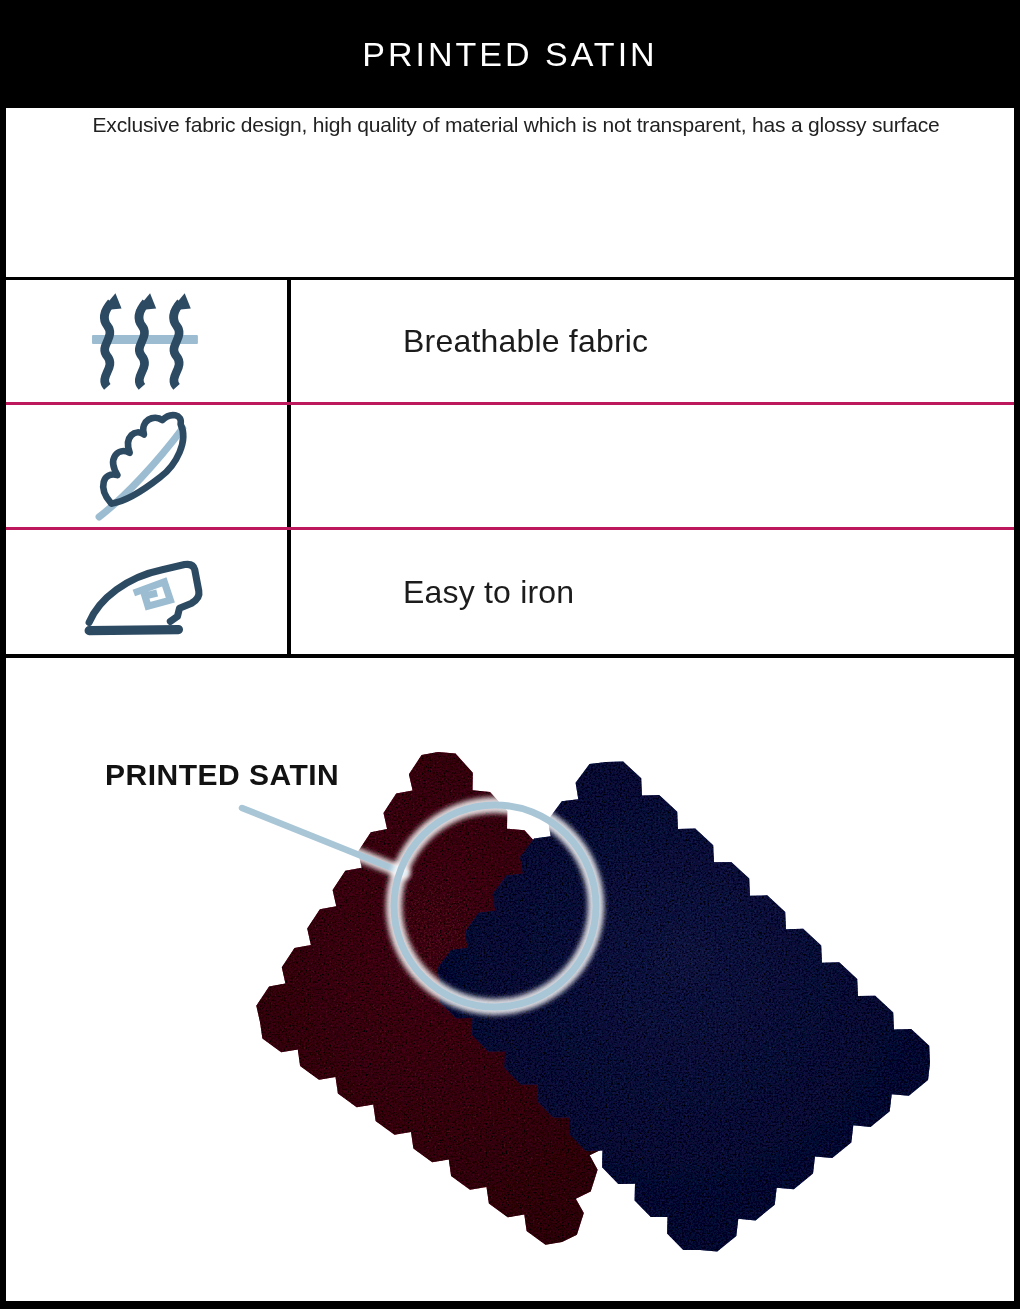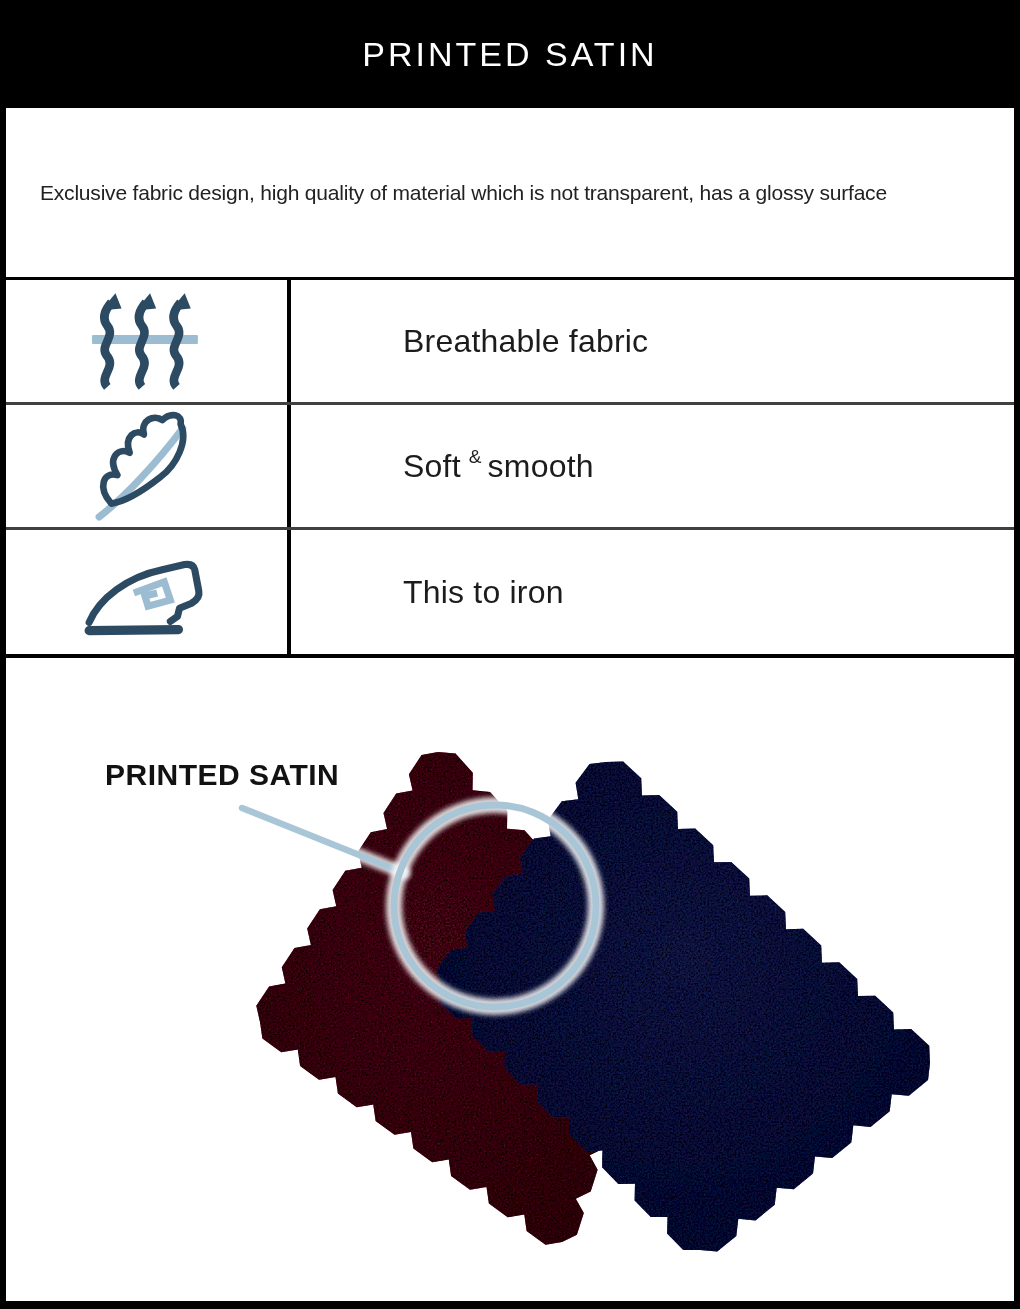--- a/index.html
+++ b/index.html
@@ -1,36 +1,36 @@
 <!DOCTYPE html>
 <html style="--icon-dark: #2d4a63; --icon-light: #9cbdd1;"><head>
 <meta charset="utf-8">
 <style>
   html,body{margin:0;padding:0;background:#ffffff;}
   .page{
     position:relative;width:1020px;height:1309px;box-sizing:border-box;
     border-left:6px solid #000;border-right:6px solid #000;border-bottom:8px solid #000;
-    font-family:"Liberation Sans", sans-serif;background:#fff;overflow:hidden;
+    font-family:"Liberation Sans", sans-serif;background:#fff;overflow:hidden;text-align:right;
   }
   .header{
     height:108px;background:#000;display:flex;align-items:center;justify-content:center;
   }
   .header-title{
     color:#fff;font-size:34px;font-weight:300;letter-spacing:3px;
   }
   .description{
     height:169px;border-bottom:3px solid #000;box-sizing:content-box;
-    padding:0;display:flex;flex-direction:column;justify-content:center;
+    padding:0;display:flex;justify-content:center;
   }
   .desc-line{
     font-size:21px;line-height:33px;color:#222;padding:0 22px 0 34px;
     white-space:nowrap;letter-spacing:-0.2px;
   }
   .feature-row{
-    display:flex;height:122px;border-bottom:3px solid #404040;
+    display:flex;height:122px;border-bottom:3px solid #be185d;
   }
   .feature-row.last{height:124px;border-bottom:4px solid #000;}
   .feature-icon-cell{
     width:281px;border-right:4px solid #000;display:flex;align-items:center;justify-content:center;
     flex:none;
   }
   .feature-label-cell{
     flex:1;display:flex;align-items:center;padding-left:112px;
     font-size:32px;color:#1c1c1c;letter-spacing:0.2px;
   }
@@ -74,36 +74,31 @@
     <div class="feature-label-cell">Breathable fabric</div>
   </div>
 
   <div class="feature-row">
     <div class="feature-icon-cell">
       <svg width="112" height="112" viewBox="0 0 110 110" fill="none">
         <path d="M8,105 C 34,85 66,50 90,18" stroke="var(--icon-light)" stroke-width="7" stroke-linecap="round"></path>
         <path d="M20,92 C 6,76 12,60 26,64 C 16,48 26,36 38,42 C 32,26 44,18 52,24 C 48,10 62,4 70,10 C 78,2 90,4 88,14 C 96,30 84,54 68,66 C 54,77 34,90 20,92 Z" stroke="var(--icon-dark)" stroke-width="6.5" stroke-linejoin="round" fill="none"></path>
       </svg>
     </div>
-    <div class="feature-label-cell">
-      <span>Soft</span>
-        <span class="amp">&amp;</span>
-        <span>smooth</span>
-    </div>
   </div>
 
   <div class="feature-row last">
     <div class="feature-icon-cell">
       <svg width="132" height="94" viewBox="0 0 130 92" fill="none">
         <path d="M8,76 C 18,52 46,31 80,24 L102,19 C 108,18 111,20 112,24 L116,45 C 117,50 114,54 109,57 L97,62 L95,70 L88,75" stroke="var(--icon-dark)" stroke-width="7" stroke-linejoin="round" stroke-linecap="round" fill="none"></path>
         <path d="M52,47 L82,36 L88,54 L66,60 L63,50 L75,47" stroke="var(--icon-light)" stroke-width="7" stroke-linejoin="miter" fill="none"></path>
         <path d="M8,84 L96,83" stroke="var(--icon-dark)" stroke-width="9" stroke-linecap="round"></path>
       </svg>
     </div>
-    <div class="feature-label-cell">This to iron</div>
+    <div class="feature-label-cell">Easy to iron</div>
   </div>
 
   <div class="swatch-section">
     <svg class="swatch-svg" width="1008" height="643" viewBox="0 0 1008 643">
       <defs>
         <radialGradient id="gradMaroon" cx="45%" cy="38%" r="75%">
           <stop id="gm1" offset="0%" stop-color="#7a1b30"></stop>
           <stop id="gm2" offset="100%" stop-color="#55101f"></stop>
         </radialGradient>
         <radialGradient id="gradNavy" cx="50%" cy="40%" r="78%">

